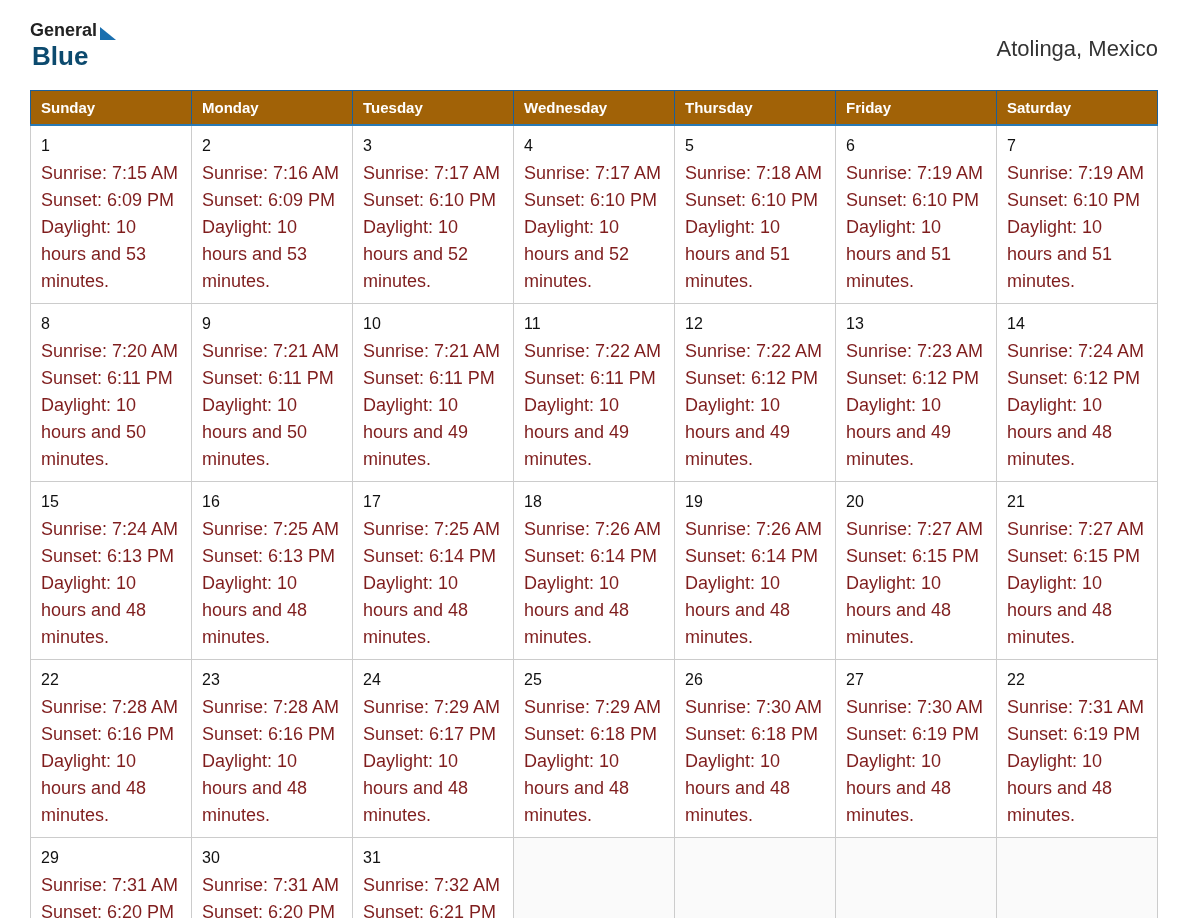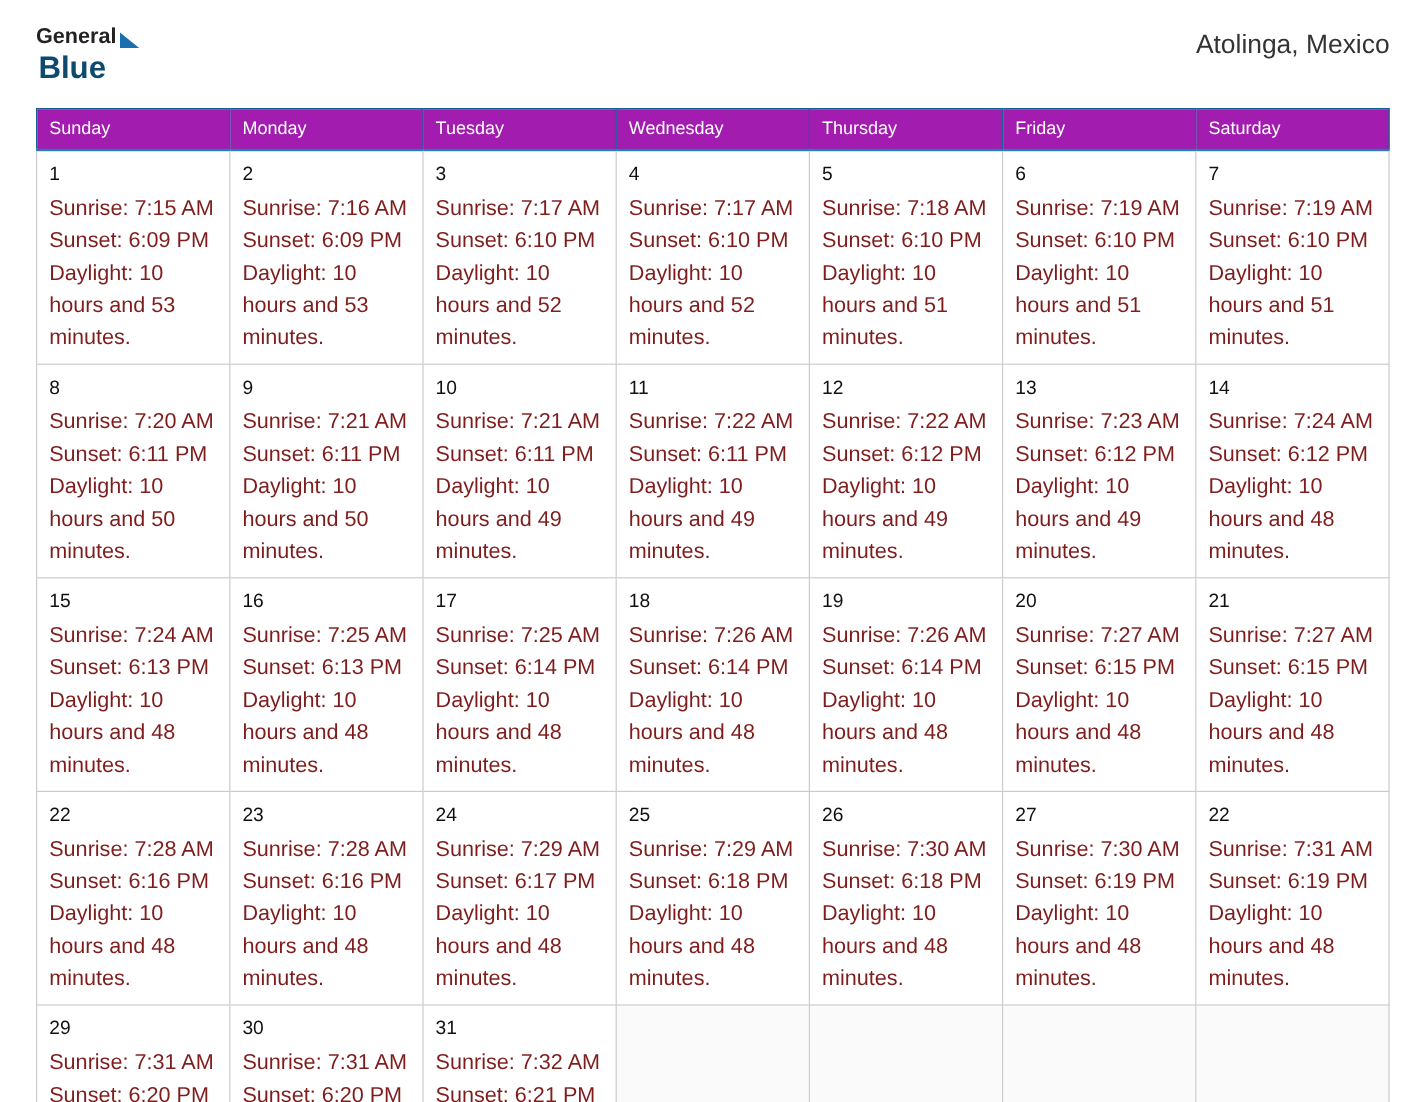--- a/index.html
+++ b/index.html
@@ -25,32 +25,32 @@
     }
     .month-year {
       font-size: 48px;
       font-weight: normal;
       color: #111;
       line-height: 1.1;
     }
     .location {
       font-size: 22px;
       color: #333;
-      margin-top: 4px;
+      margin-top: 16px;
     }
     .calendar {
       width: 100%;
       border-collapse: collapse;
       border: 1px solid #aaa;
     }
     .calendar thead tr th {
-      background: #a21caf;
+      background: #a16207;
       color: #fff;
       font-size: 15px;
-      font-weight: normal;
+      font-weight: bold;
       padding: 8px 10px;
       text-align: left;
       border: 1px solid #1a5f9a;
     }
     .calendar tbody tr td {
       vertical-align: top;
       padding: 8px 10px;
       border: 1px solid #ccc;
       width: 14.28%;
       min-height: 90px;

